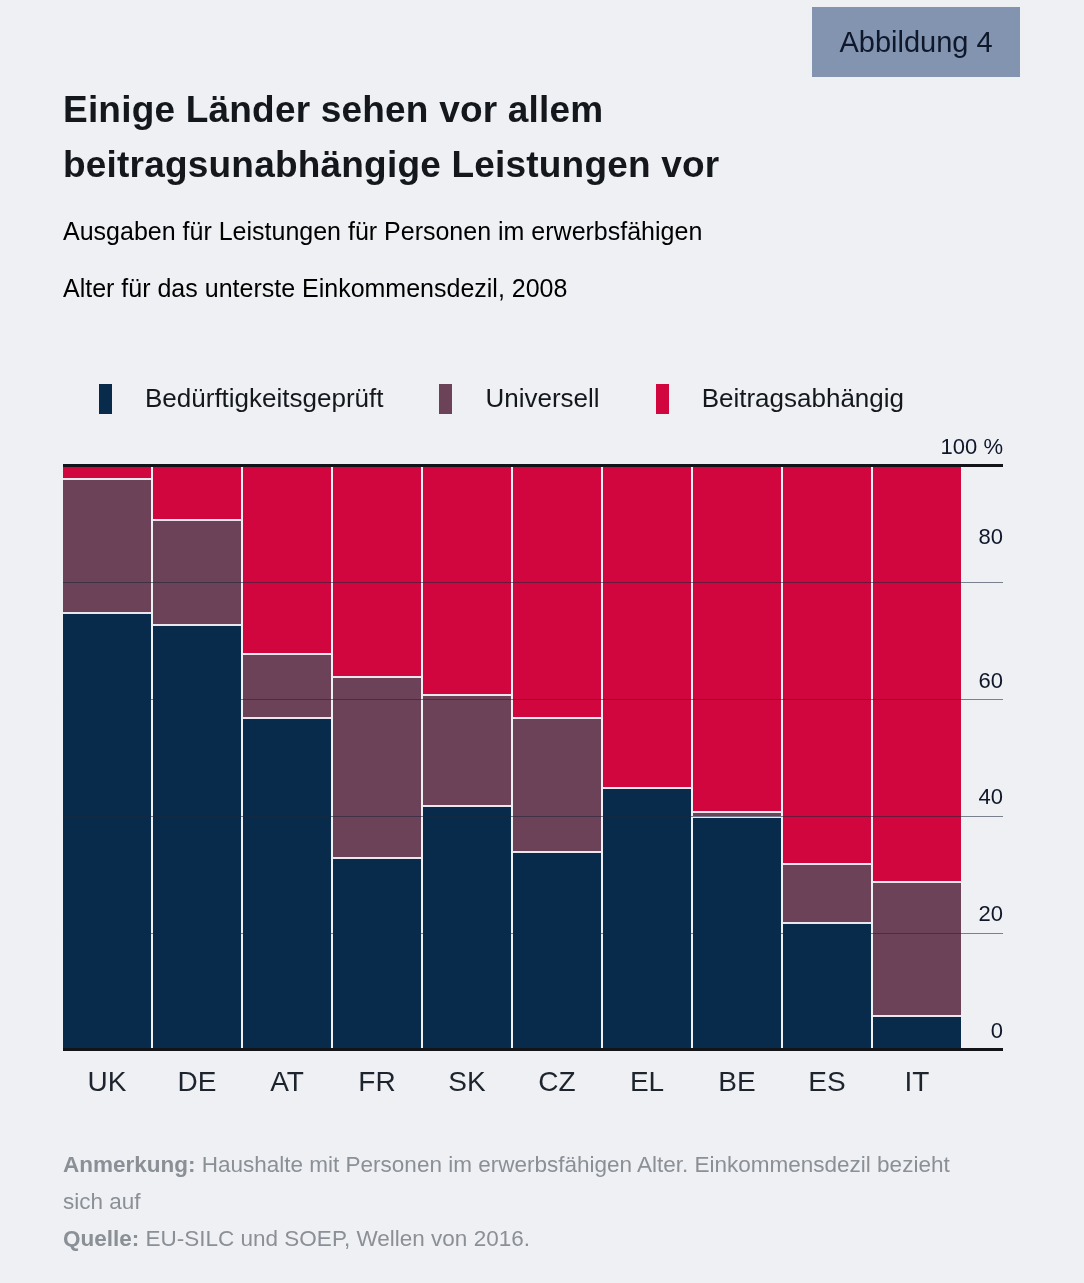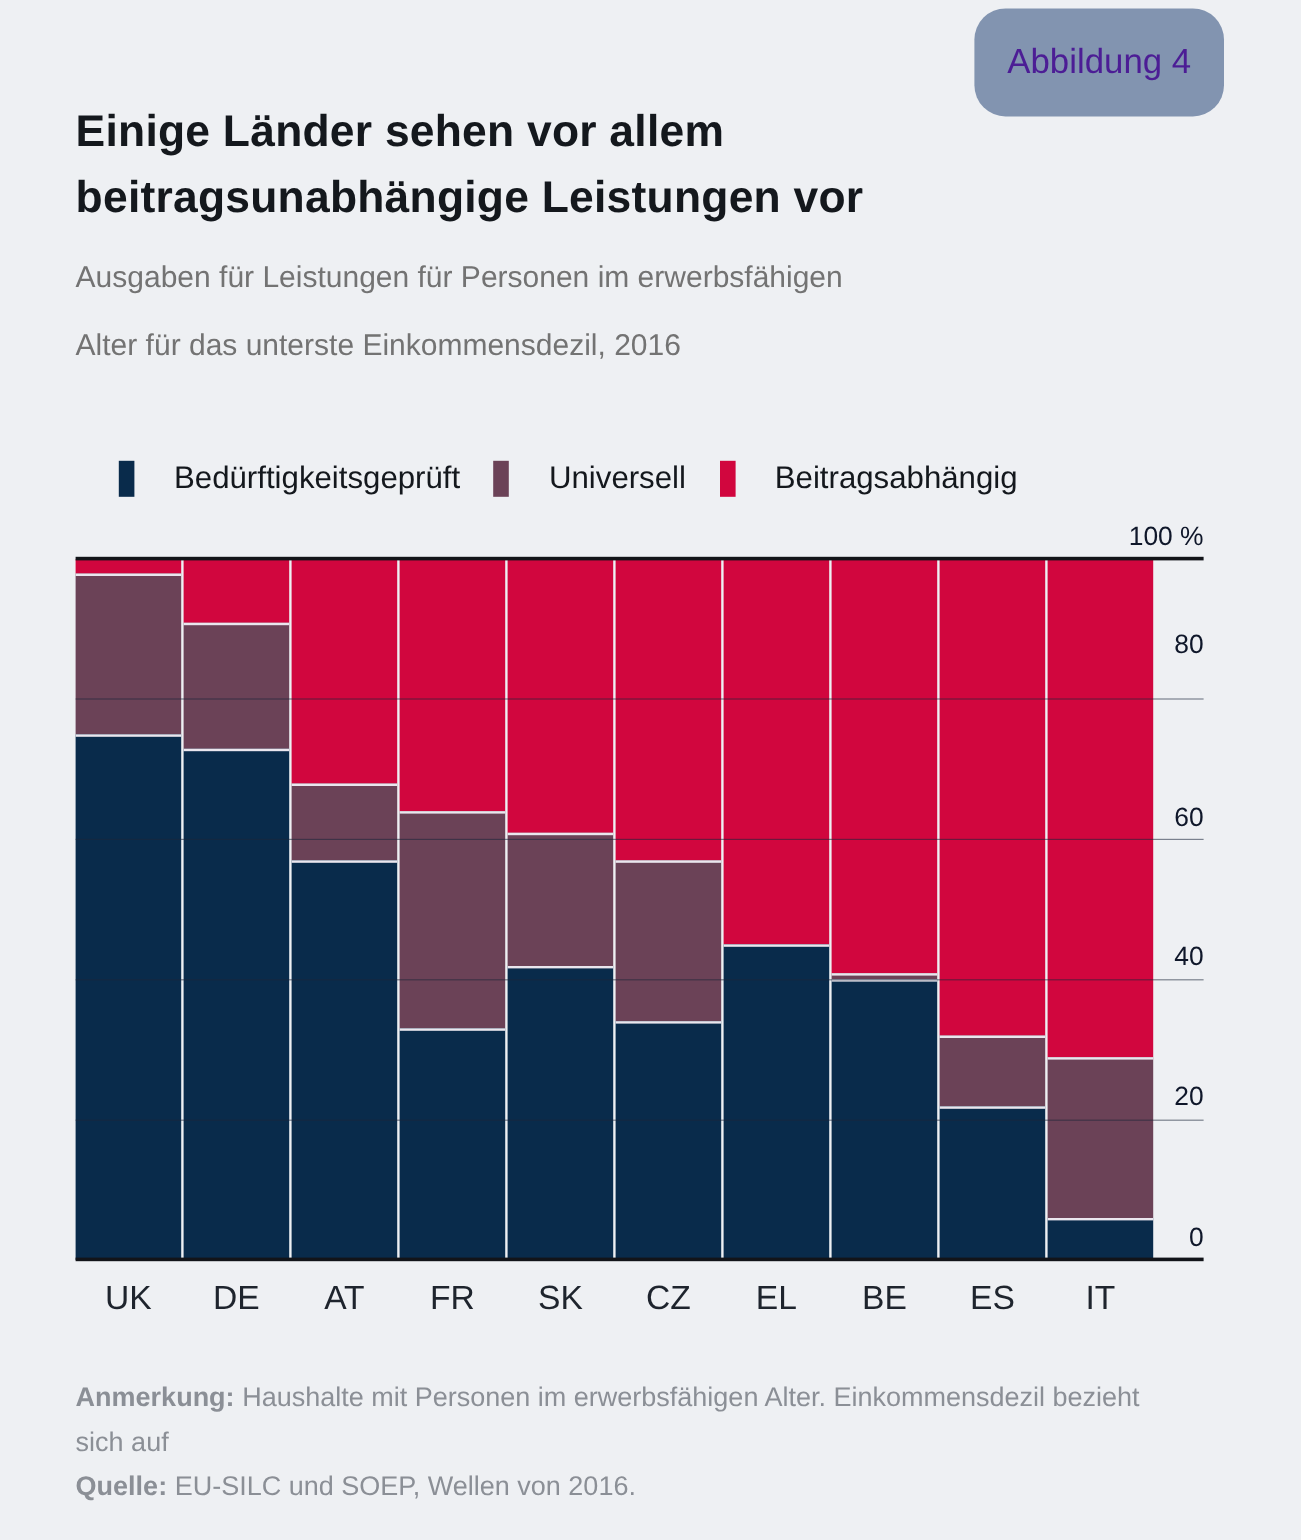--- a/index.html
+++ b/index.html
@@ -1,30 +1,30 @@
 <!DOCTYPE html>
 <html><head>
 <meta charset="utf-8">
 <style>
   html,body{margin:0;padding:0;}
   body{font-family:"Liberation Sans","DejaVu Sans",sans-serif;}
   .page{position:relative;width:1084px;height:1283px;background:#eef0f3;overflow:hidden;}
 
-  .badge{position:absolute;left:812px;top:7px;width:208px;height:90px;
+  .badge{position:absolute;left:812px;top:7px;width:208px;height:70px;
          display:flex;align-items:center;justify-content:center;
-         color:#4c1d95;font-size:29px;font-weight:400;border-radius:26px;}
+         color:#0f172a;font-size:29px;font-weight:400;}
 
   .title{position:absolute;left:63px;top:82px;font-size:37px;font-weight:700;
          color:#14181d;line-height:55px;letter-spacing:.2px;}
   .subtitle{position:absolute;left:63px;top:203px;font-size:25px;font-weight:400;
-         color:#737373;line-height:57px;}
+         color:#000000;line-height:57px;}
 
   .legend{position:absolute;left:63px;top:383px;display:flex;align-items:center;}
   .legend-item{display:flex;align-items:center;margin-left:36px;}
-  .legend-item + .legend-item{margin-left:28px;}
+  .legend-item + .legend-item{margin-left:56px;}
   .legend-marker{width:13px;height:30px;margin-right:33px;flex:0 0 auto;}
   .legend-label{font-size:26px;color:#14181d;white-space:nowrap;}
 
   .plot{position:absolute;left:63px;top:466px;width:940px;height:584px;}
   .axis-line{position:absolute;left:0;right:0;height:3px;background:#121419;z-index:4;}
   .axis-top{top:-2px;}
   .axis-bottom{bottom:-1px;}
   .bars{position:absolute;left:0;top:0;width:898px;height:584px;display:flex;gap:2px;z-index:1;}
   .bar-col{flex:1 1 0;display:flex;flex-direction:column;justify-content:flex-end;}
   .bar-seg{box-sizing:border-box;border-top:2px solid #eae6ee;}
@@ -46,21 +46,21 @@
 
   <div class="badge" style="background: rgb(130, 148, 176);">Abbildung 4</div>
 
   <div class="title">
     <div>Einige Länder sehen vor allem</div>
     <div>beitragsunabhängige Leistungen vor</div>
   </div>
 
   <div class="subtitle">
     <div>Ausgaben für Leistungen für Personen im erwerbsfähigen</div>
-    <div>Alter für das unterste Einkommensdezil, 2016</div>
+    <div>Alter für das unterste Einkommensdezil, 2008</div>
   </div>
 
   <div class="legend">
     <div class="legend-item">
       <span class="legend-marker" style="background: rgb(9, 43, 75);"></span>
       <span class="legend-label">Bedürftigkeitsgeprüft</span>
     </div>
     <div class="legend-item">
       <span class="legend-marker" style="background: rgb(107, 66, 87);"></span>
       <span class="legend-label">Universell</span>

